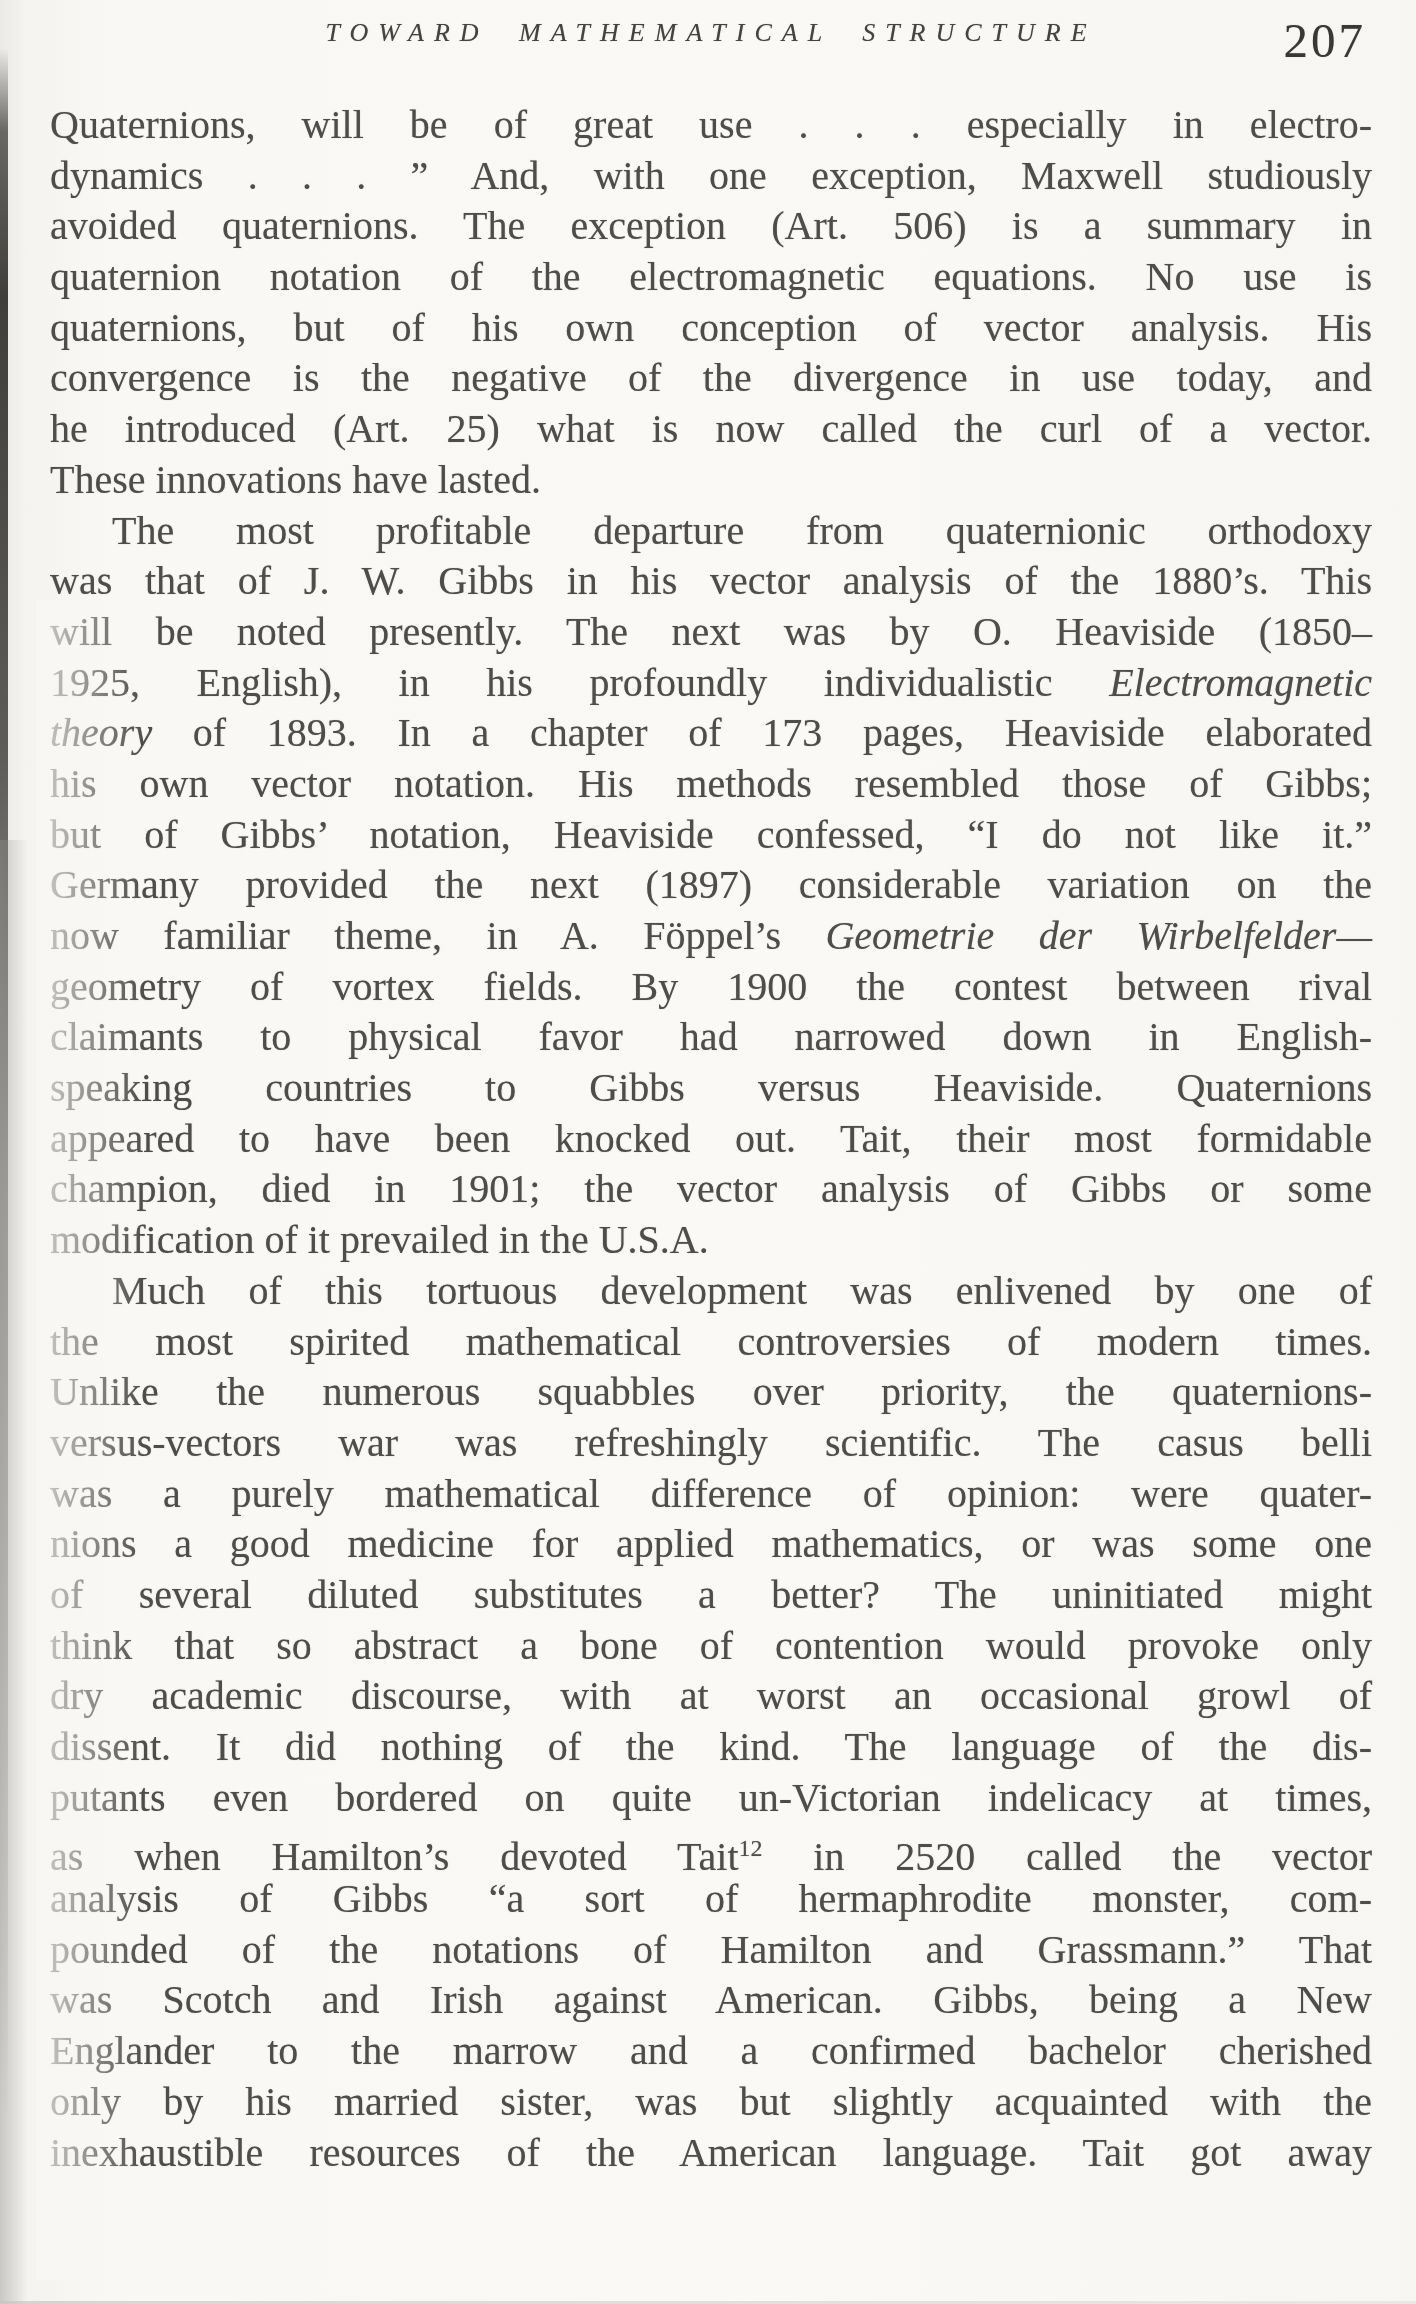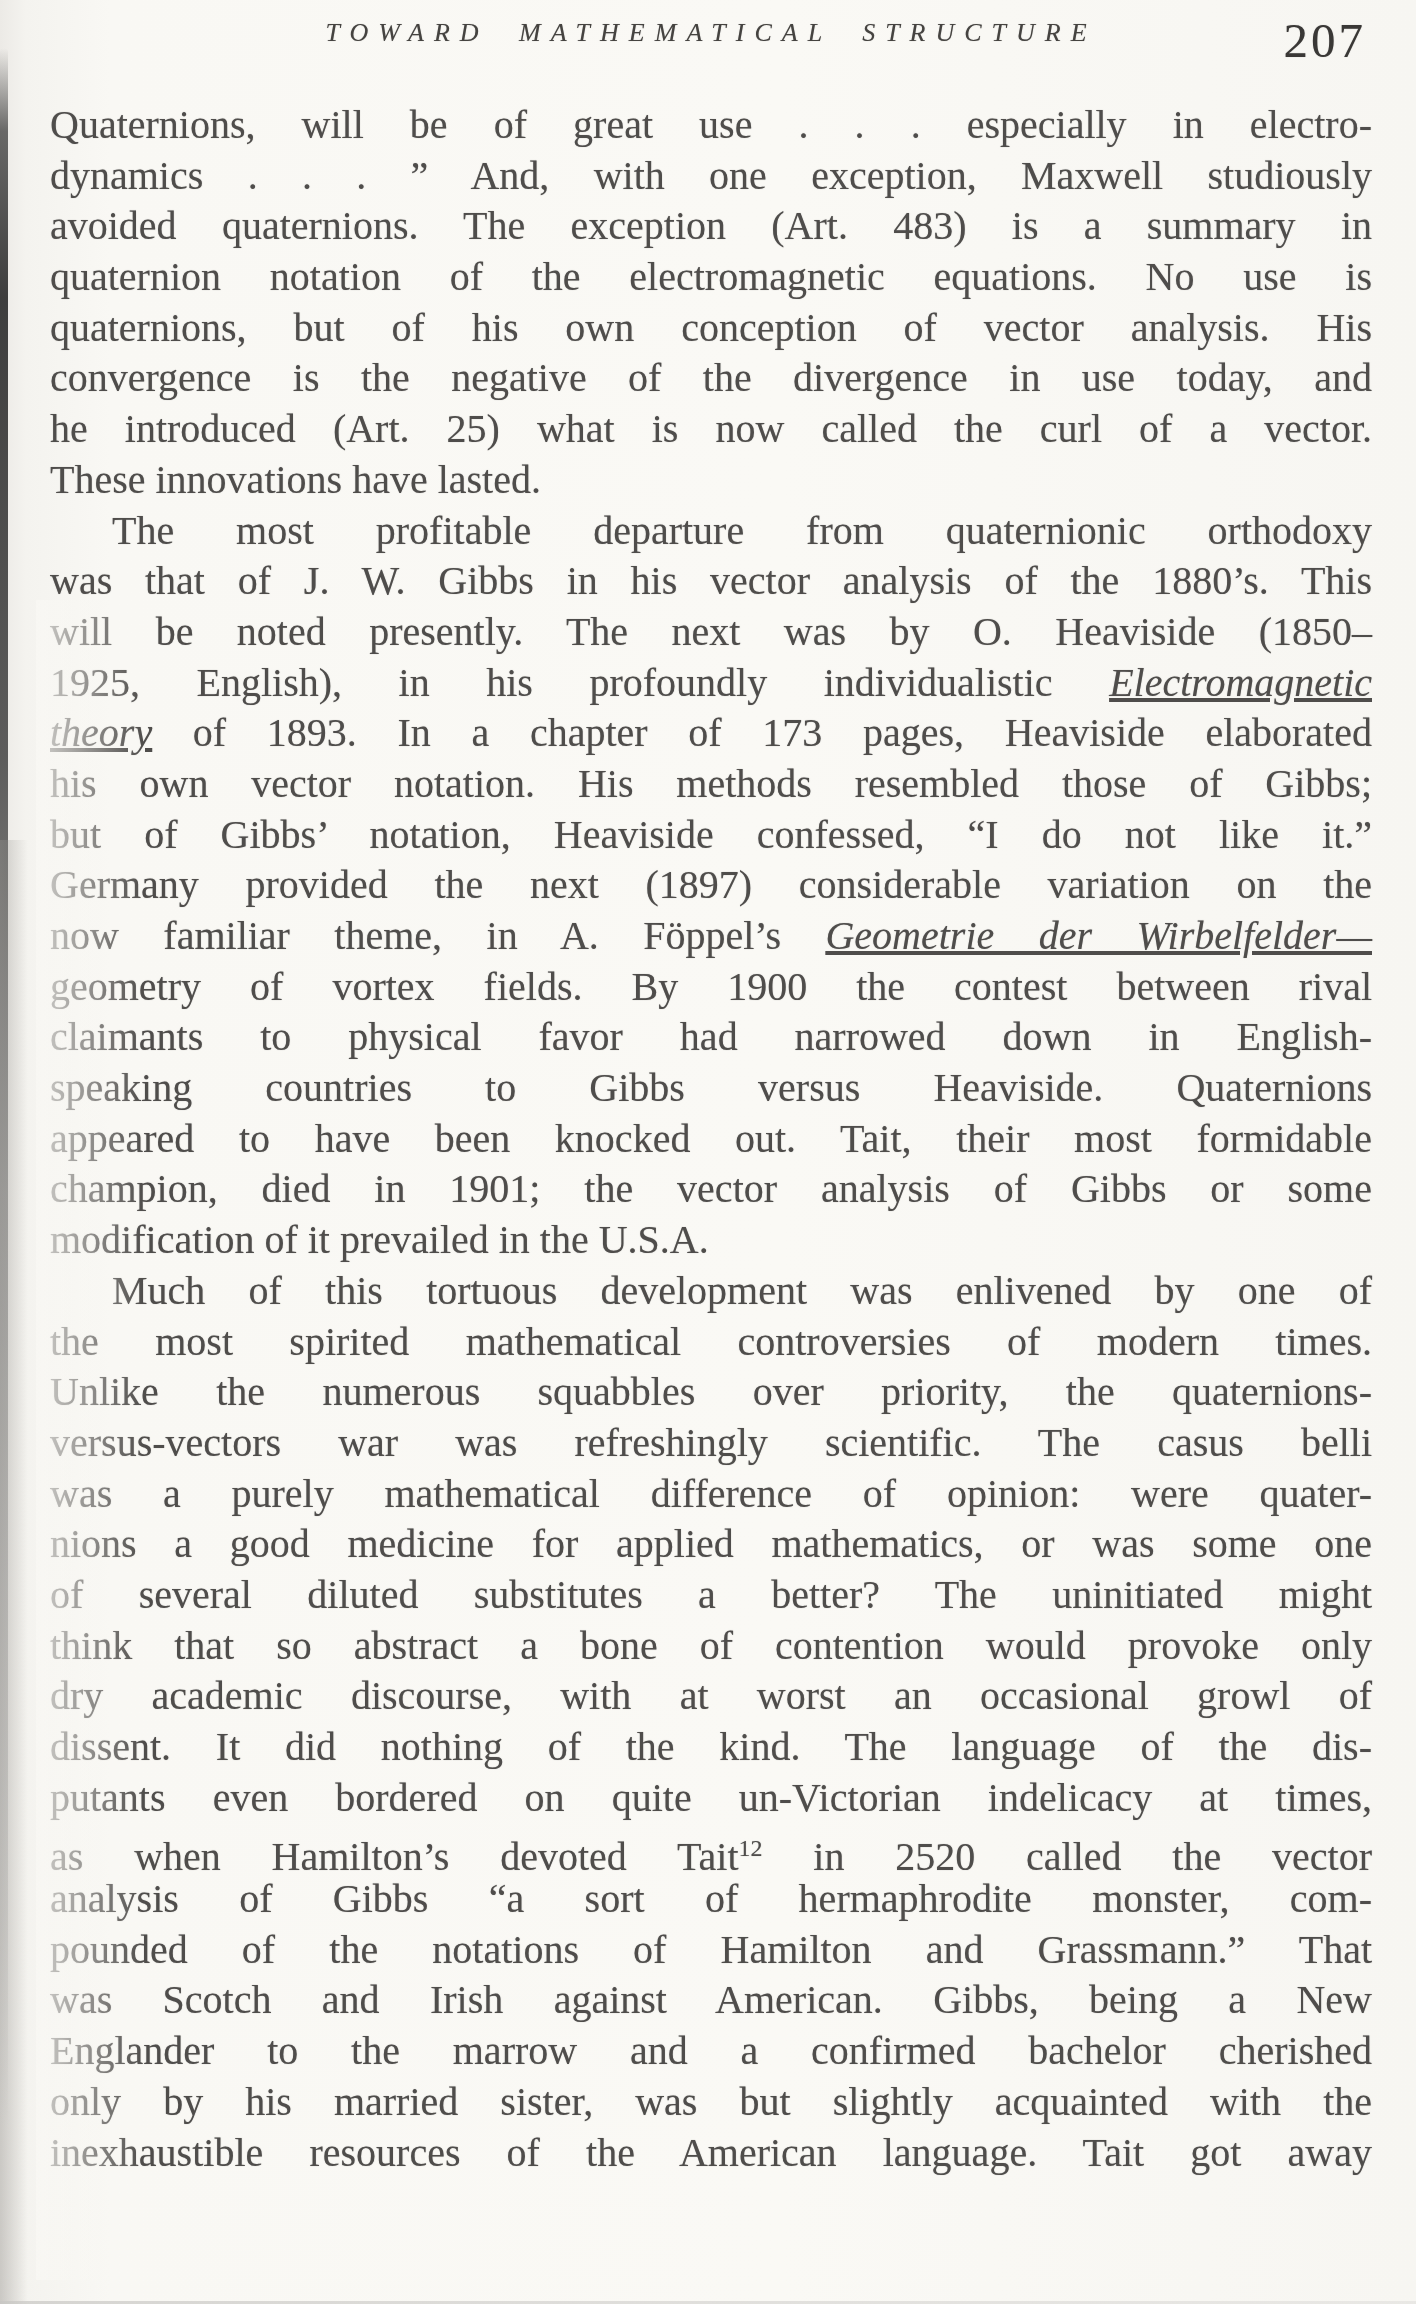--- a/index.html
+++ b/index.html
@@ -67,40 +67,40 @@
     color: #4f4d4b;
     text-shadow: 0 0 1px rgba(105,105,105,0.55);
   }
   .line {
     height: 50.7px;
     text-align: justify;
     text-align-last: justify;
   }
   .line.no-just { text-align: left; text-align-last: left; }
   .line.indent  { padding-left: 62px; }
-  .i   { font-style: italic; text-decoration: underline; }
+  .i   { font-style: italic; }
   .sup { font-size: 24px; vertical-align: 14px; letter-spacing: 0; margin-top: 32px; }
 </style>
 </head>
 <body>
 
 <div class="page">
   <div class="gutter-line"></div>
   <div class="gutter-shade"></div>
   <div class="bottom-edge"></div>
 
   <div class="running-head">
     <span class="head-title">TOWARD MATHEMATICAL STRUCTURE</span>
     <span class="page-number">207</span>
   </div>
 
   <div class="body-text" id="body-text">
       <div class="line"><span>Quaternions, will be of great use . . . especially in electro-</span></div>
       <div class="line"><span>dynamics . . . ” And, with one exception, Maxwell studiously</span></div>
-      <div class="line"><span>avoided quaternions. The exception (Art. 483) is a summary in</span></div>
+      <div class="line"><span>avoided quaternions. The exception (Art. 506) is a summary in</span></div>
       <div class="line"><span>quaternion notation of the electromagnetic equations. No use is</span></div>
       <div class="line"><span>quaternions, but of his own conception of vector analysis. His</span></div>
       <div class="line"><span>convergence is the negative of the divergence in use today, and</span></div>
       <div class="line"><span>he introduced (Art. 25) what is now called the curl of a vector.</span></div>
       <div class="line no-just"><span>These innovations have lasted.</span></div>
       <div class="line indent"><span>The most profitable departure from quaternionic orthodoxy</span></div>
       <div class="line"><span>was that of J. W. Gibbs in his vector analysis of the 1880’s. This</span></div>
       <div class="line"><span>will be noted presently. The next was by O. Heaviside (1850–</span></div>
       <div class="line"><span>1925, English), in his profoundly individualistic </span><span class="i">Electromagnetic</span></div>
       <div class="line"><span class="i">theory</span><span> of 1893. In a chapter of 173 pages, Heaviside elaborated</span></div>

